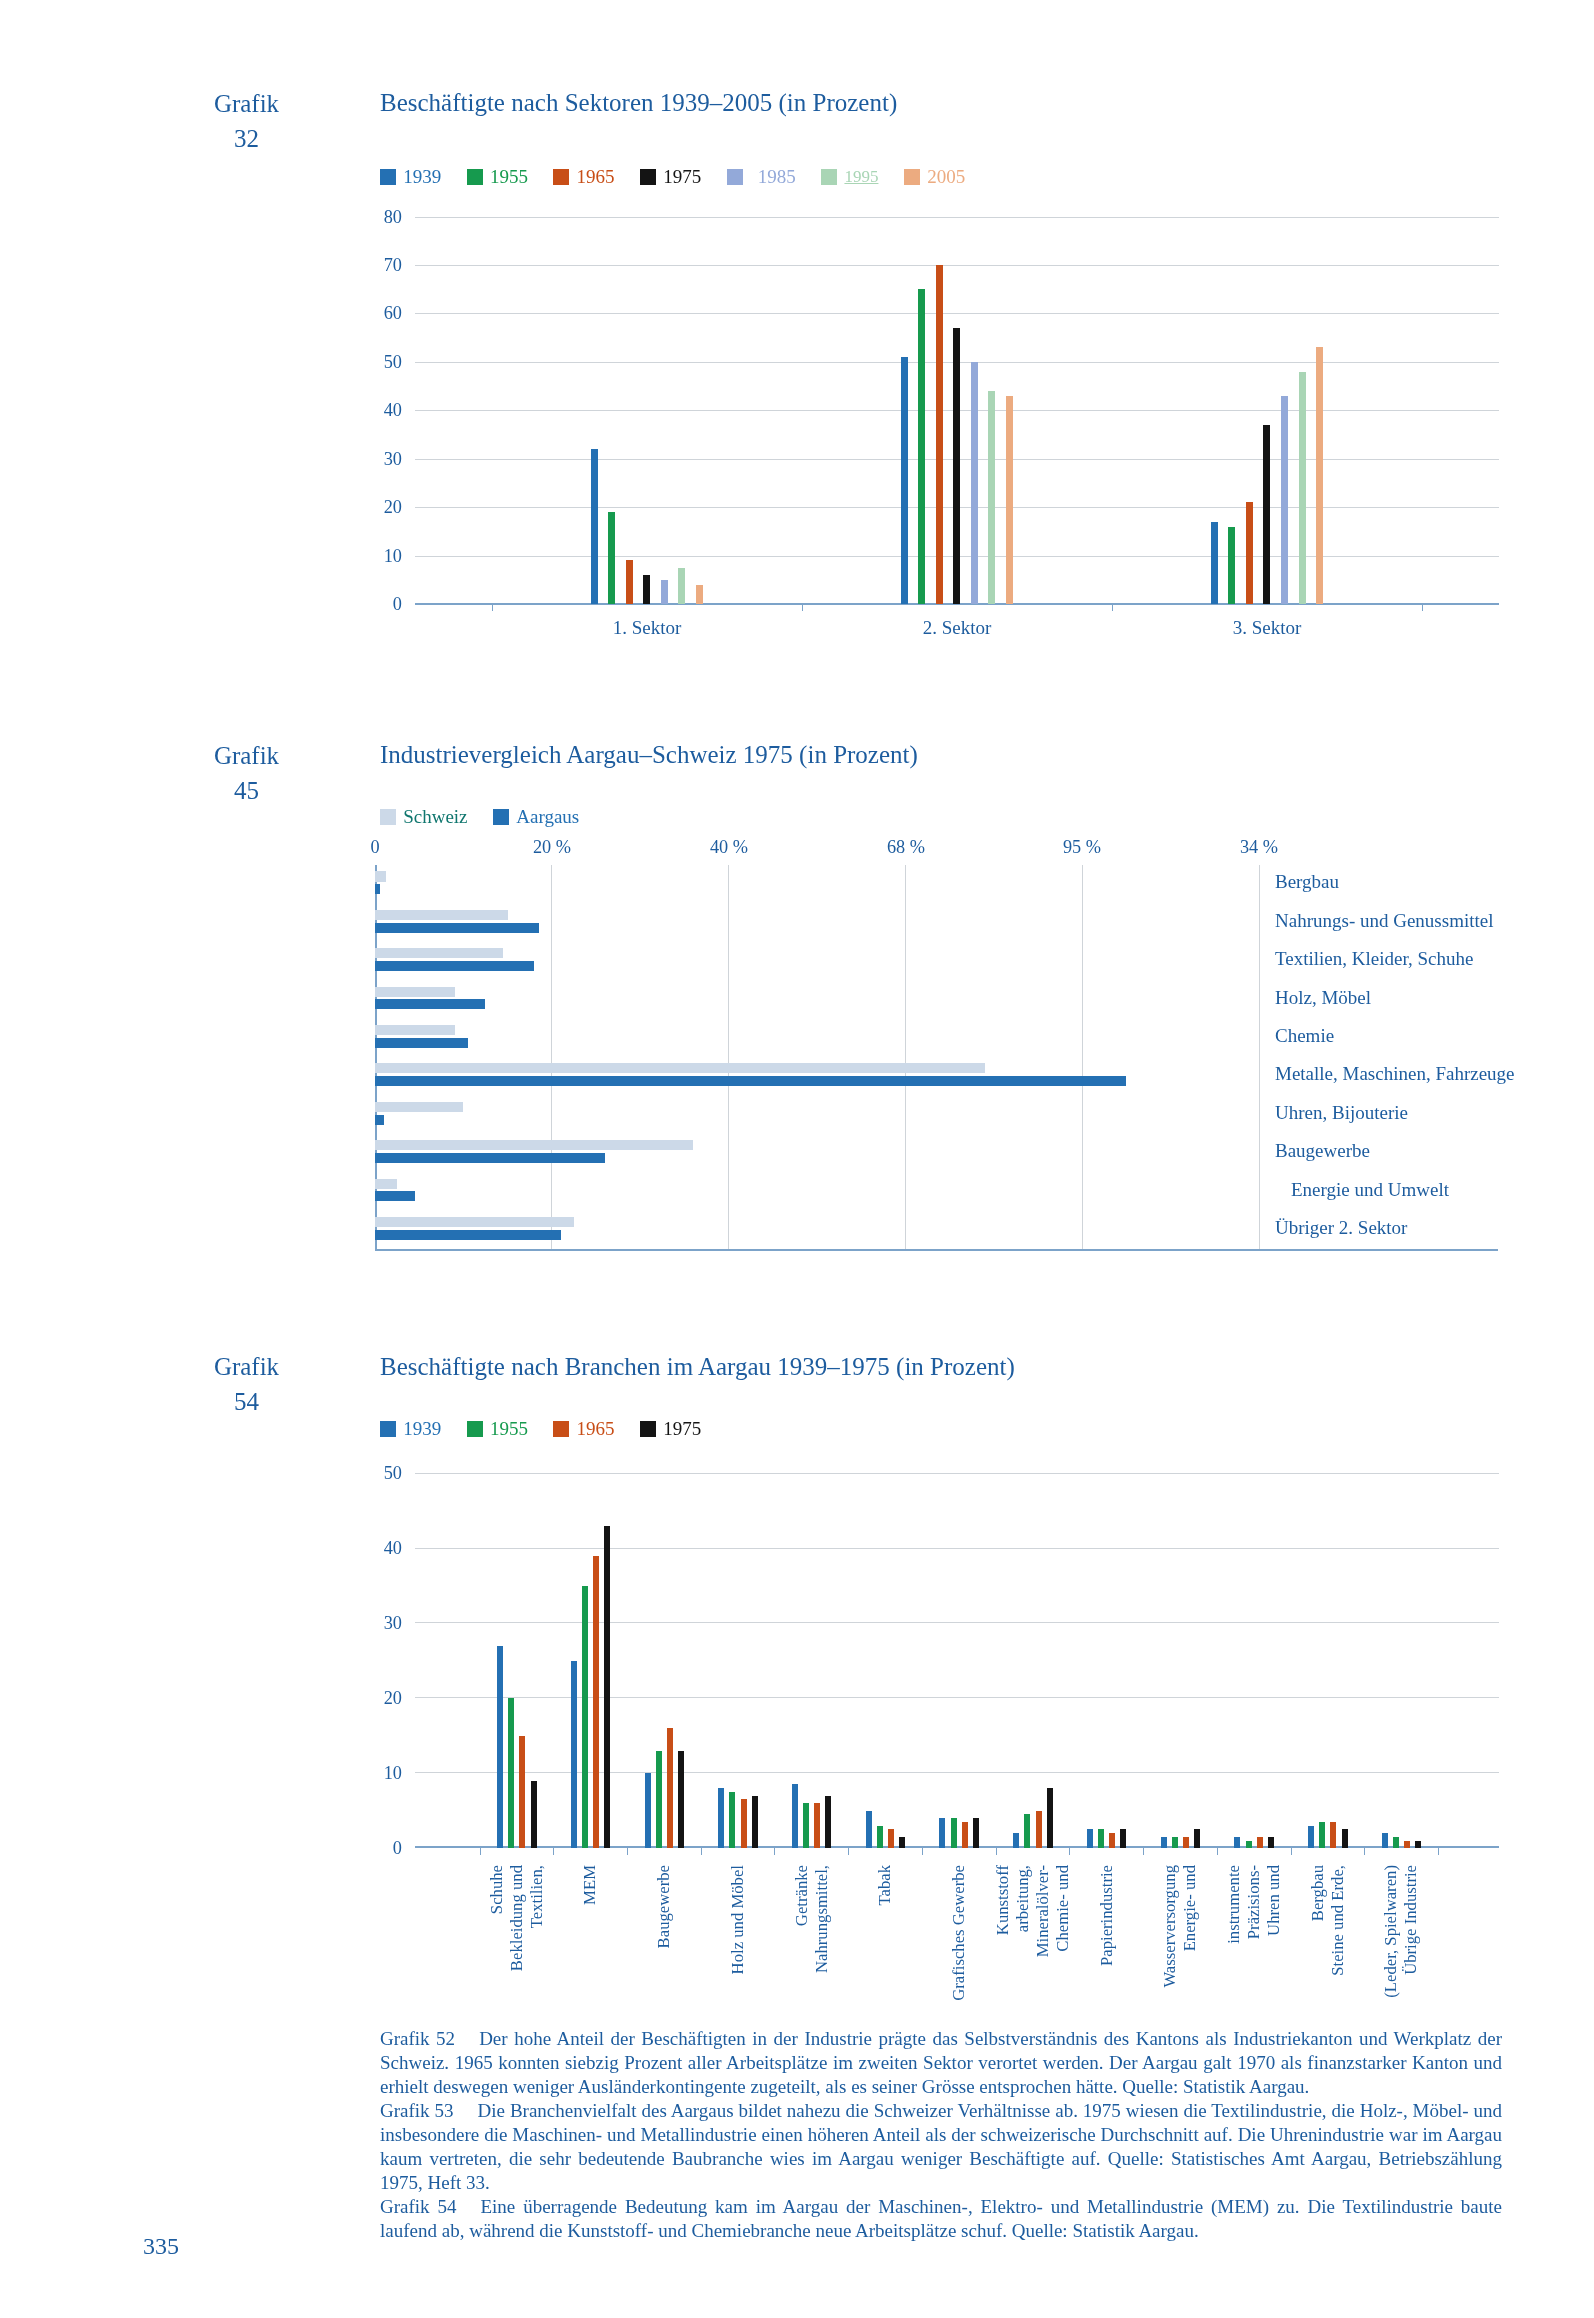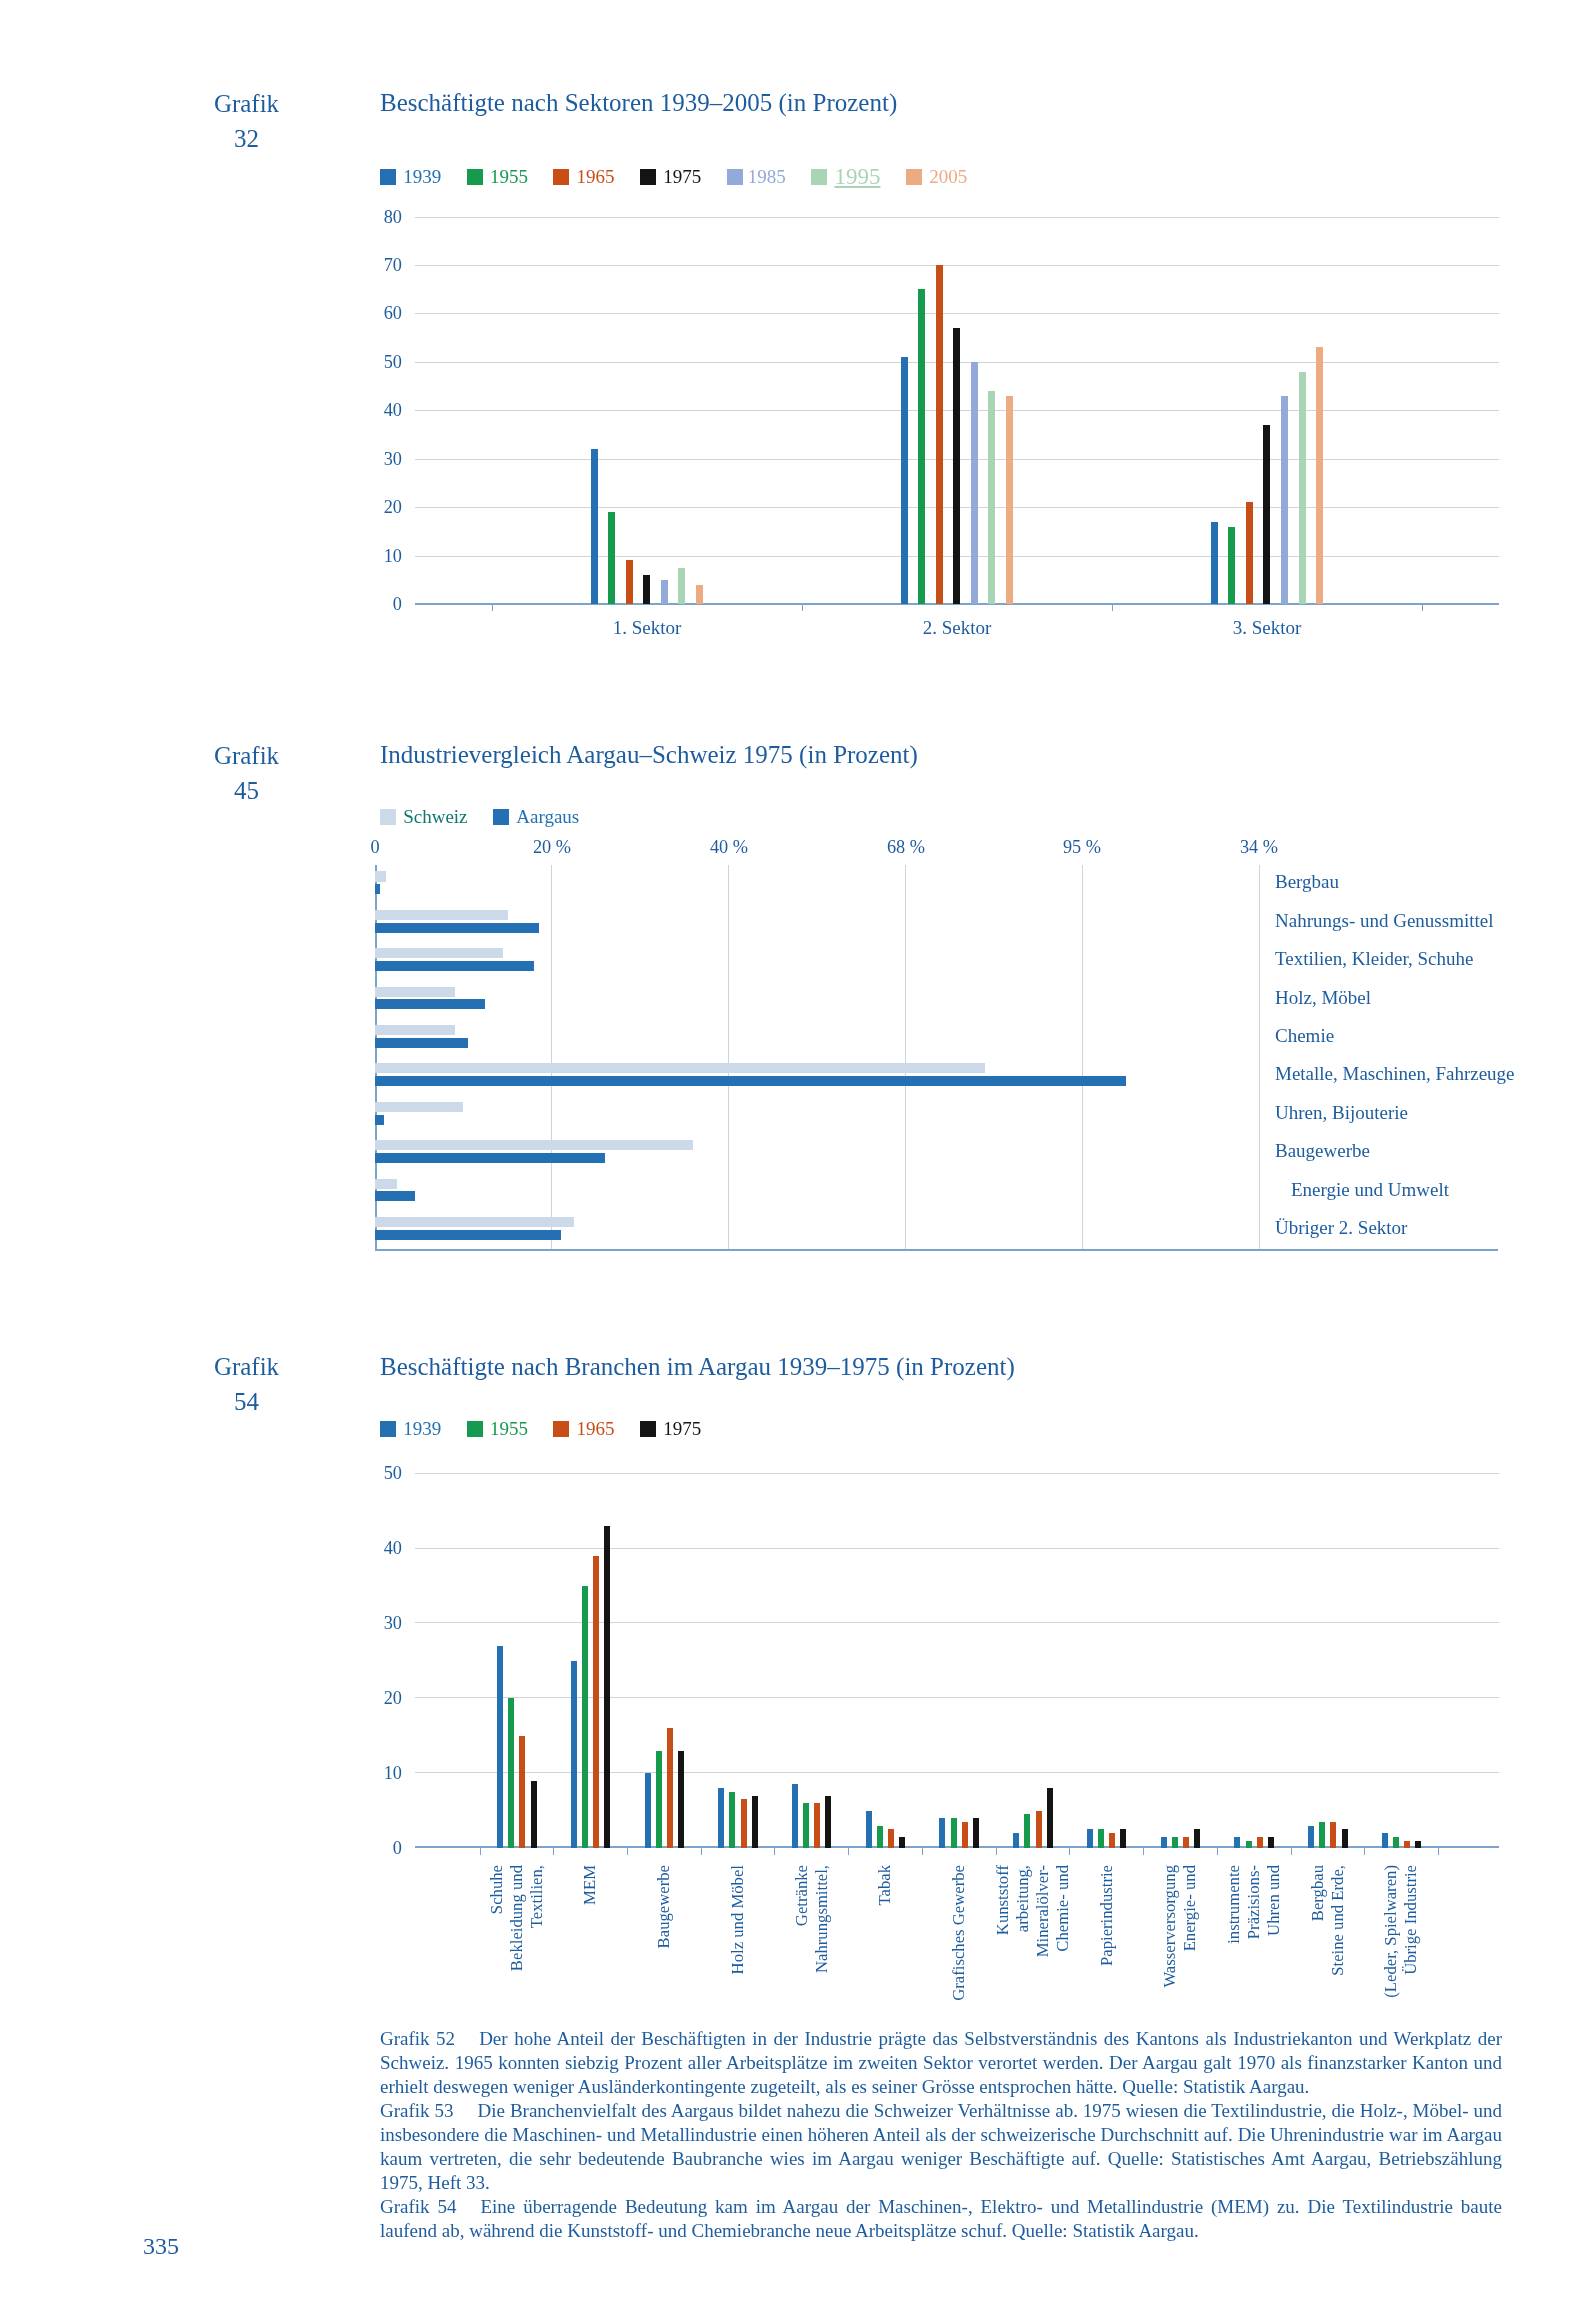--- a/index.html
+++ b/index.html
@@ -41,27 +41,27 @@
           <span style="font-size: 19px; line-height: 19px; color: rgb(22, 154, 78); white-space: nowrap;">1955</span>
         </div>
         <div style="display: flex; align-items: center; gap: 7.2px;">
           <div style="width: 16px; height: 16px; background: rgb(200, 78, 23); flex: 0 0 auto;"></div>
           <span style="font-size: 19px; line-height: 19px; color: rgb(200, 78, 23); white-space: nowrap;">1965</span>
         </div>
         <div style="display: flex; align-items: center; gap: 7.2px;">
           <div style="width: 16px; height: 16px; background: rgb(20, 20, 20); flex: 0 0 auto;"></div>
           <span style="font-size: 19px; line-height: 19px; color: rgb(20, 20, 20); white-space: nowrap;">1975</span>
         </div>
-        <div style="display: flex; align-items: center; gap: 5px; justify-content: space-between;">
+        <div style="display: flex; align-items: center; gap: 15px; justify-content: space-between;">
           <div style="width: 16px; height: 16px; background: rgb(147, 169, 217); flex: 0 0 auto;"></div>
           <span style="font-size: 19px; line-height: 19px; color: rgb(147, 169, 217); white-space: nowrap;">1985</span>
         </div>
         <div style="display: flex; align-items: center; gap: 7.2px;">
           <div style="width: 16px; height: 16px; background: rgb(169, 213, 181); flex: 0 0 auto;"></div>
-          <span style="font-size: 23px; line-height: 19px; color: rgb(169, 213, 181); white-space: nowrap; text-decoration: underline;">1995</span>
+          <span style="font-size: 17px; line-height: 19px; color: rgb(169, 213, 181); white-space: nowrap; text-decoration: underline;">1995</span>
         </div>
         <div style="display: flex; align-items: center; gap: 7.2px;">
           <div style="width: 16px; height: 16px; background: rgb(236, 171, 128); flex: 0 0 auto;"></div>
           <span style="font-size: 19px; line-height: 19px; color: rgb(236, 171, 128); white-space: nowrap;">2005</span>
         </div>
       </div>
     <div class="chart" id="g52-chart" style="left:319px; top:209px; width:1212px; height:446px;">
         <div style="position: absolute; left: 96px; top: 8px; width: 1084px; height: 387px;">
           <div style="position: absolute; left: 0px; right: 0px; top: 386px; height: 1.6px; background: rgb(124, 163, 201);"></div>
           <div style="position: absolute; left: 0px; right: 0px; top: 339px; height: 0.8px; background: rgb(207, 212, 217);"></div>

